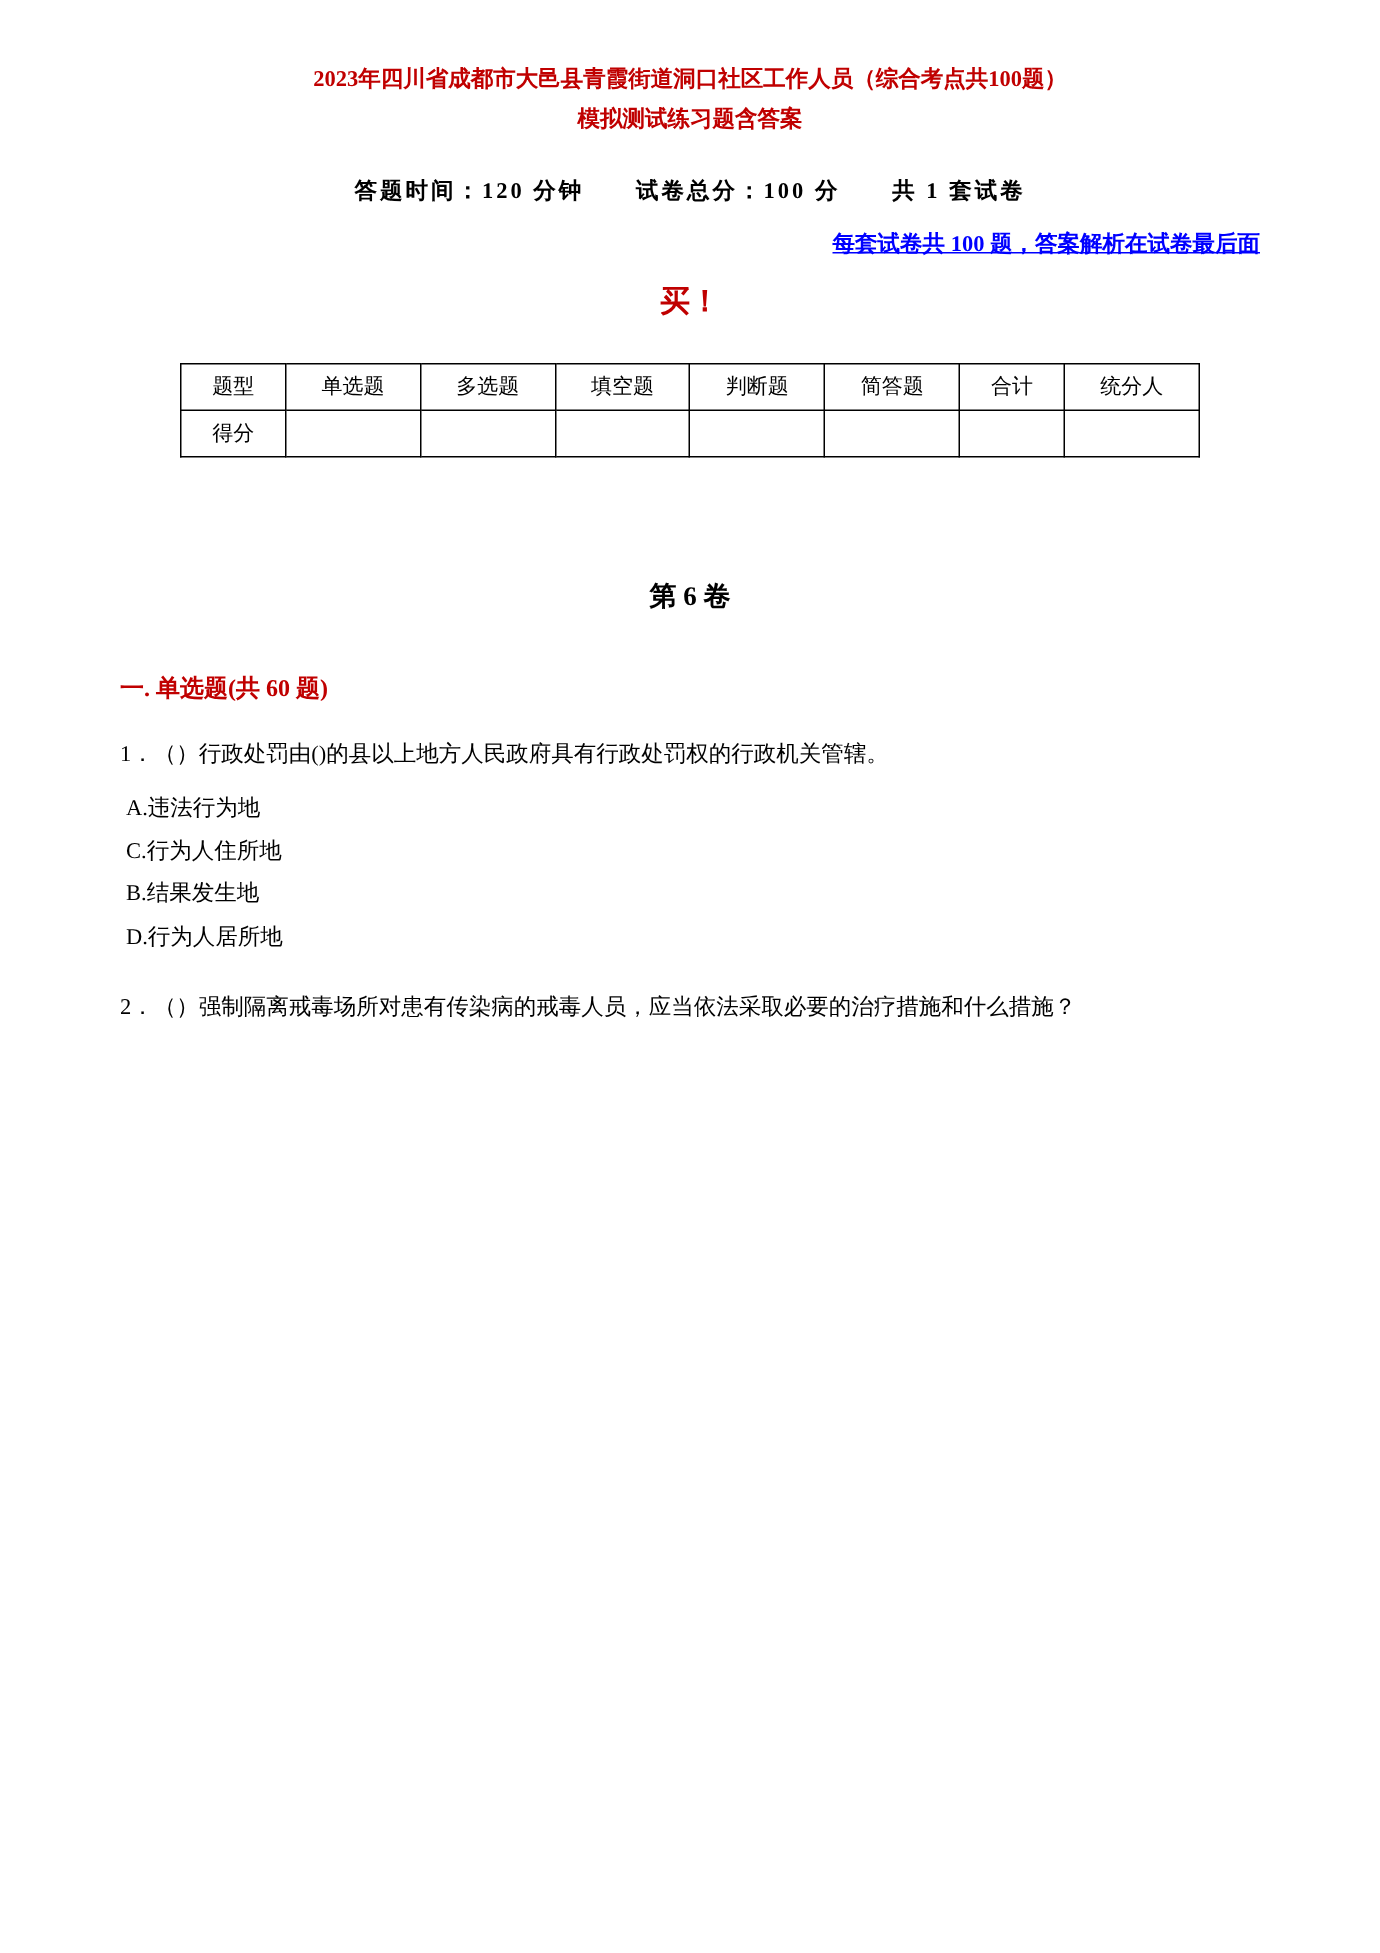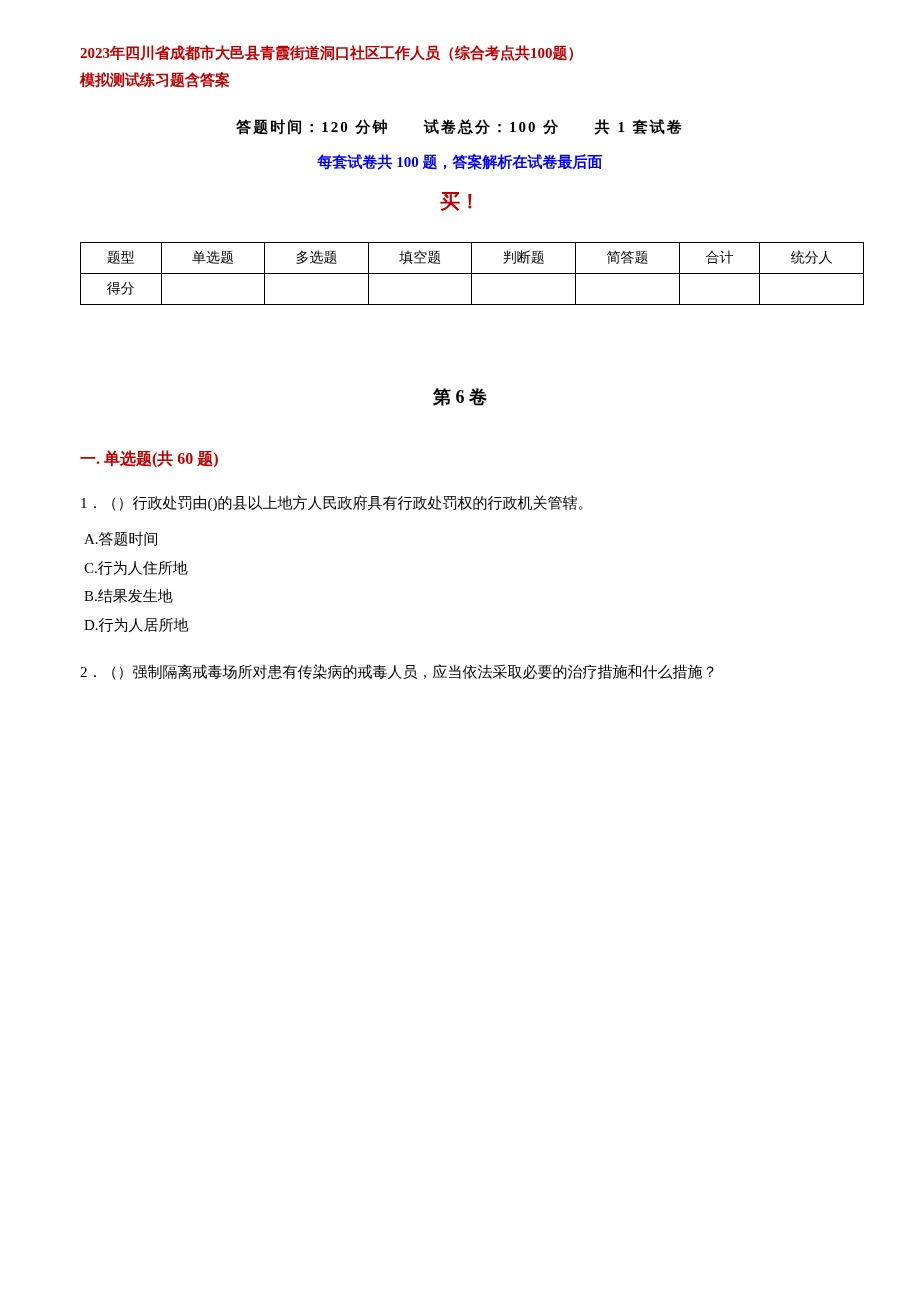--- a/index.html
+++ b/index.html
@@ -10,61 +10,62 @@
     body {
       background: #ffffff;
       font-family: "SimSun", "宋体", serif;
       font-size: 15px;
       color: #000000;
       width: 920px;
       min-height: 1302px;
       padding: 40px 80px;
     }
     .header-section {
-      text-align: left;
+      text-align: center;
       margin-bottom: 24px;
     }
     .header-title {
       color: #c00000;
       font-size: 15px;
       font-weight: bold;
       line-height: 1.8;
     }
     .exam-meta {
       text-align: center;
       margin: 16px 0;
       font-size: 15px;
       color: #000000;
       font-weight: bold;
       letter-spacing: 2px;
     }
     .highlight-line {
-      text-align: center;
+      text-align: right;
       margin: 7px 0;
       font-size: 15px;
       font-weight: bold;
       color: #0000ff;
+      text-decoration: underline;
     }
     .editable-warning {
       text-align: center;
       margin: 12px 0;
       font-size: 20px;
       font-weight: bold;
       color: #c00000;
       line-height: 1.7;
     }
     .editable-warning span.word-part {
       color: #c00000;
     }
     .editable-warning span.normal-part {
       color: #000000;
     }
     .score-table-container {
       margin: 24px auto;
-      width: 784px;
+      width: 680px;
     }
     .score-table {
       width: 100%;
       border-collapse: collapse;
       border: 1px solid #000;
     }
     .score-table td {
       border: 1px solid #000;
       text-align: center;
       padding: 6px 10px;
@@ -154,21 +155,21 @@
 
 <div class="section-title">
   <span>一. 单选题(共 60 题)</span>
 </div>
 
 <div class="question-block">
   <div class="question-text">
     1．（）行政处罚由()的县以上地方人民政府具有行政处罚权的行政机关管辖。
   </div>
   <div class="options">
-    <div>A.答题时间</div>
+    <div>A.违法行为地</div>
     <div>C.行为人住所地</div>
     <div>B.结果发生地</div>
     <div>D.行为人居所地</div>
   </div>
 </div>
 
 <div class="question-block">
   <div class="question-text">
     2．（）强制隔离戒毒场所对患有传染病的戒毒人员，应当依法采取必要的治疗措施和什么措施？
   </div>

